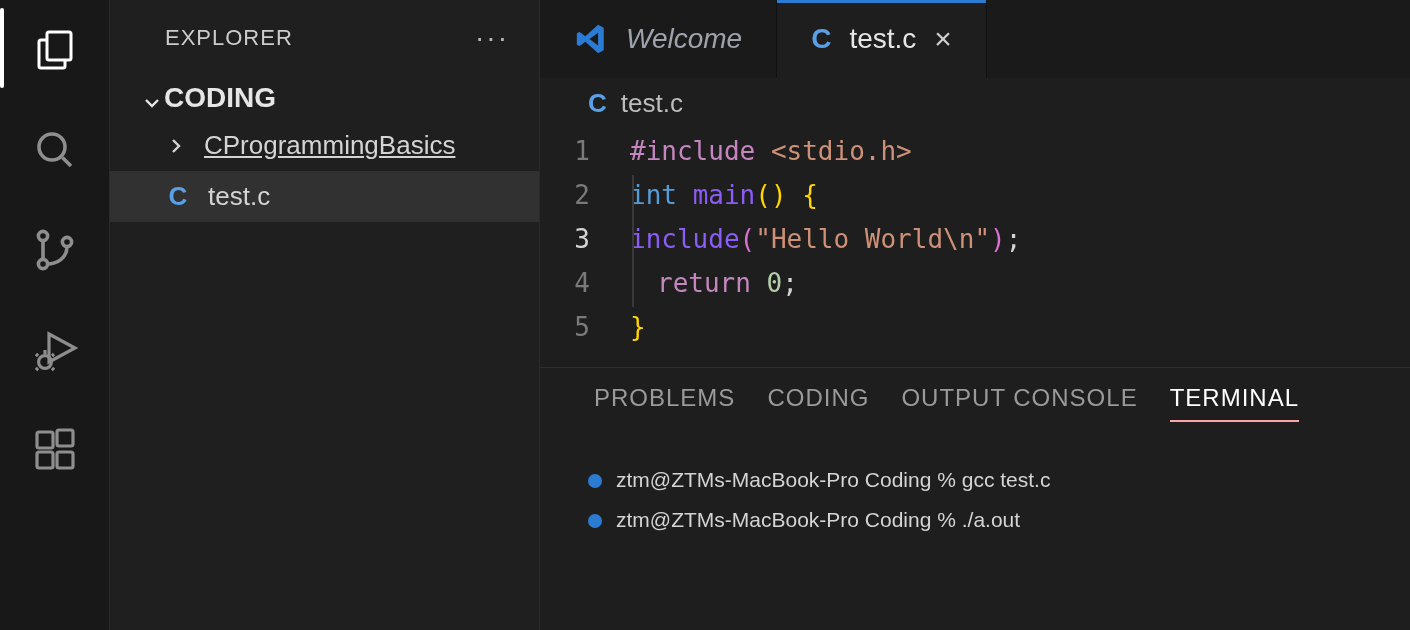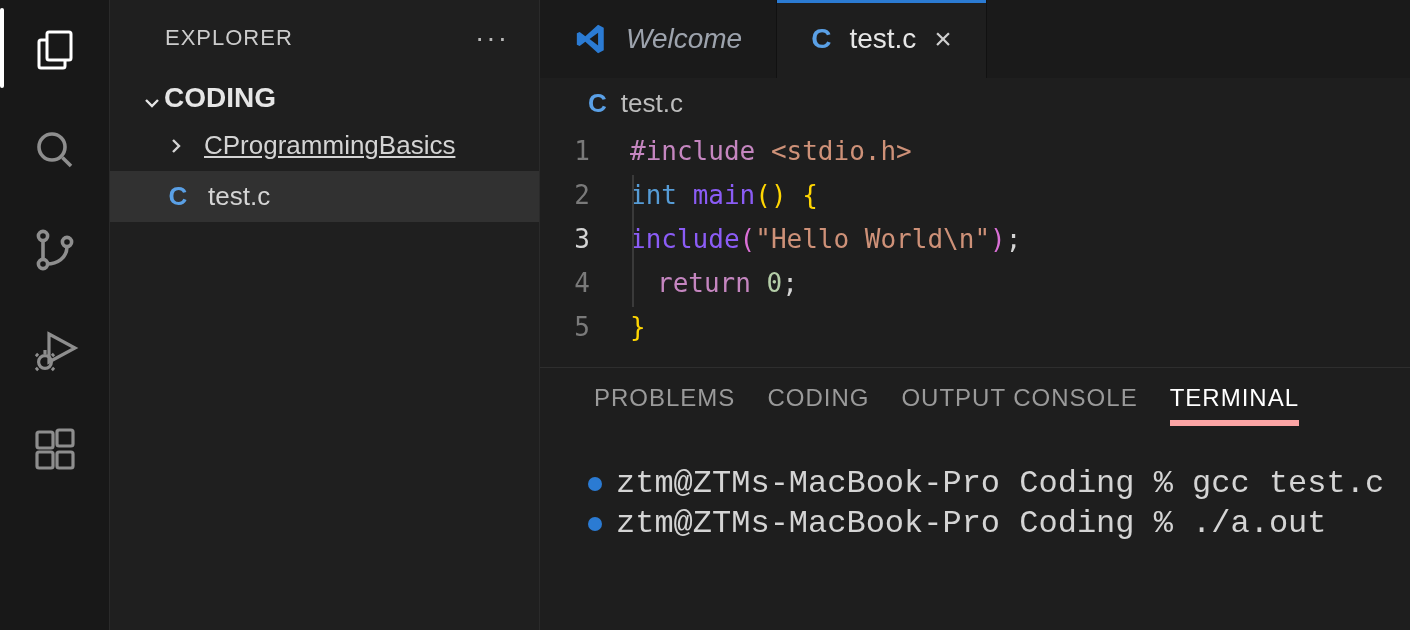--- a/index.html
+++ b/index.html
@@ -170,24 +170,24 @@
   .panel { border-top:1px solid #2e2e2e; margin-top:18px;}
   .panel-tabs {
     display:flex;
     gap:32px;
     padding: 16px 0 16px 54px;
     font-size:24px;
     color:#9a9a9a;
     letter-spacing:1px;
   }
   .panel-tab { cursor:pointer; padding-bottom:8px; }
-  .panel-tab.active { color:#ffffff; border-bottom:6px solid #fca5a5;}
+  .panel-tab.active { color:#ffffff; border-bottom:2px solid #fca5a5;}
   .terminal {
-    font-family: Liberation Mono, monospace;
-    font-size:32px;
+    font-family: Liberation Sans, sans-serif;
+    font-size:21px;
     line-height:40px;
     padding: 22px 0 0 48px;
     color:#d4d4d4;
   }
   .bullet {
     display:inline-block;
     width:14px; height:14px;
     border-radius:50%;
     background:#2b7bd3;
     margin-right:14px;

